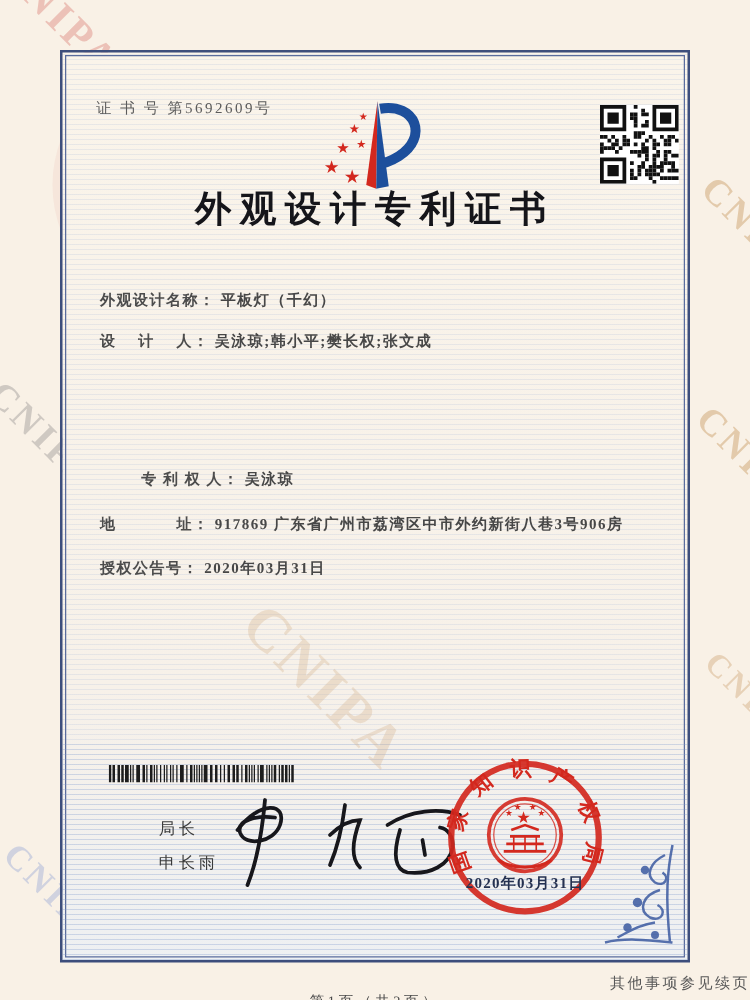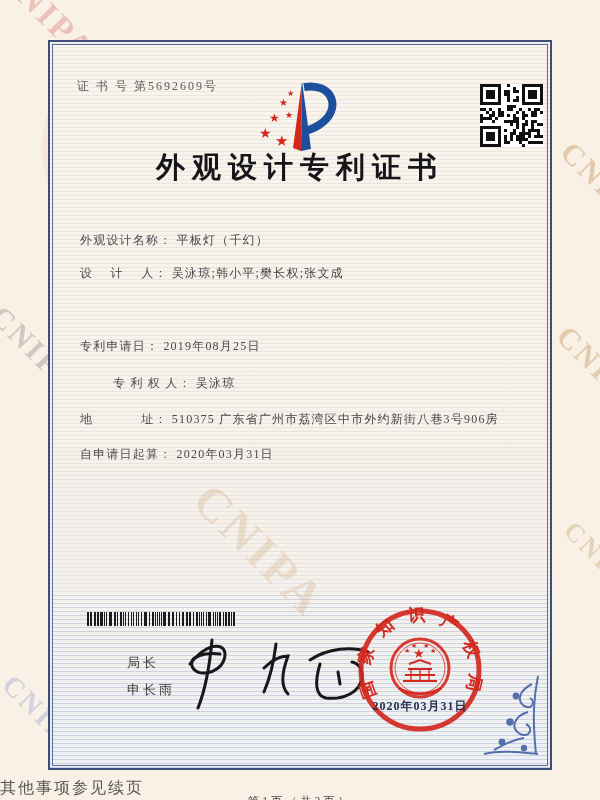--- a/index.html
+++ b/index.html
@@ -30,21 +30,21 @@
   .lines-strong{position:absolute;left:0;right:0;bottom:0;height:175px;
         background:repeating-linear-gradient(0deg, rgba(140,164,210,.25) 0 1px, rgba(0,0,0,0) 1px 4px);}
 
   .certno{position:absolute;left:27px;top:36px;font-size:12px;letter-spacing:2px;color:#5b5b5b;}
   .logo{position:absolute;left:197px;top:38px;width:110px;height:78px;}
   .qr{position:absolute;left:430px;top:42px;width:63px;height:63px;background:#fff;}
   .title{position:absolute;left:0;top:106px;width:100%;text-align:center;
          font-size:29px;font-weight:bold;color:#15151a;letter-spacing:7px;}
 
   .row{position:absolute;left:30px;width:452px;font-size:12px;color:#4c4c4c;
-       letter-spacing:1.2px;white-space:nowrap;}
+       letter-spacing:1.2px;white-space:nowrap;font-weight:bold;}
   .row .lbl{display:inline-block;}
   .row .val{color:#474747;}
   .r1{top:190px;} .r2{top:223px;} .r3{top:259px;} .r4{top:296px;}
   .r5{top:333px;margin-left:33px;} .r6{top:369px;} .r7{top:404px;}
   .grant-no{position:absolute;left:285px;top:0;}
 
   .paras{position:absolute;left:28px;top:430px;width:456px;font-size:12.2px;
          line-height:1.62;color:#4a4a4a;text-align:justify;letter-spacing:.6px;}
   .paras p{margin:0;text-indent:2em;}
 
@@ -54,22 +54,22 @@
   .signer div{margin-bottom:9px;margin-left:40px;}
   .sig{position:absolute;left:118px;top:592px;width:210px;height:82px;}
 
   .seal{position:absolute;left:303px;top:562px;width:134px;height:134px;}
   .seal-date{position:absolute;left:308px;top:656px;width:124px;text-align:center;
              font-size:12px;font-weight:bold;color:#253150;letter-spacing:1px;}
 
   .flourish{position:absolute;right:8px;bottom:10px;width:62px;height:84px;}
   .pagefoot{position:absolute;left:0;top:752px;width:100%;text-align:center;
             font-size:11.5px;color:#4a4a4a;letter-spacing:3px;}
-  .contnote{position:absolute;left:0;top:778px;width:100%;text-align:left;
-            font-size:16px;color:#585858;letter-spacing:2px;}
+  .contnote{position:absolute;left:0;top:778px;width:100%;text-align:right;
+            font-size:12px;color:#585858;letter-spacing:2px;}
 </style>
 </head>
 <body>
 
 <div class="page">
 
   <div class="ring"></div>
   <div class="wm wm1">CNIPA</div>
   <div class="wm wm2">CNIPA</div>
   <div class="wm wm3">CNIPA</div>
@@ -223,34 +223,30 @@
     <div class="title">外观设计专利证书</div>
 
     <div class="row r1">
       <span class="lbl">外观设计名称：</span>
       <span class="val">平板灯（千幻）</span>
     </div>
     <div class="row r2">
       <span class="lbl">设　 计　 人：</span>
       <span class="val">吴泳琼;韩小平;樊长权;张文成</span>
     </div>
-    <div class="row r4">
-      <span class="lbl">专利申请日：</span>
-      <span class="val">2019年08月25日</span>
-    </div>
     <div class="row r5">
       <span class="lbl">专 利 权 人：</span>
       <span class="val">吴泳琼</span>
     </div>
     <div class="row r6">
       <span class="lbl">地　 　　 址：</span>
-      <span class="val">510375 广东省广州市荔湾区中市外约新街八巷3号906房</span>
+      <span class="val">917869 广东省广州市荔湾区中市外约新街八巷3号906房</span>
     </div>
     <div class="row r7">
-      <span class="lbl">自申请日起算：</span>
+      <span class="lbl">授权公告号：</span>
       <span class="val">2020年03月31日</span>
     </div>
 
 
     <svg id="bc-svg" class="barcode" viewBox="0 0 150 14">
         <rect x="0" y="0" width="2" height="14" fill="#1d1d1d"></rect>
         <rect x="3" y="0" width="2" height="14" fill="#1d1d1d"></rect>
         <rect x="7" y="0" width="2" height="14" fill="#1d1d1d"></rect>
         <rect x="10" y="0" width="2" height="14" fill="#1d1d1d"></rect>
         <rect x="13" y="0" width="3" height="14" fill="#1d1d1d"></rect>

